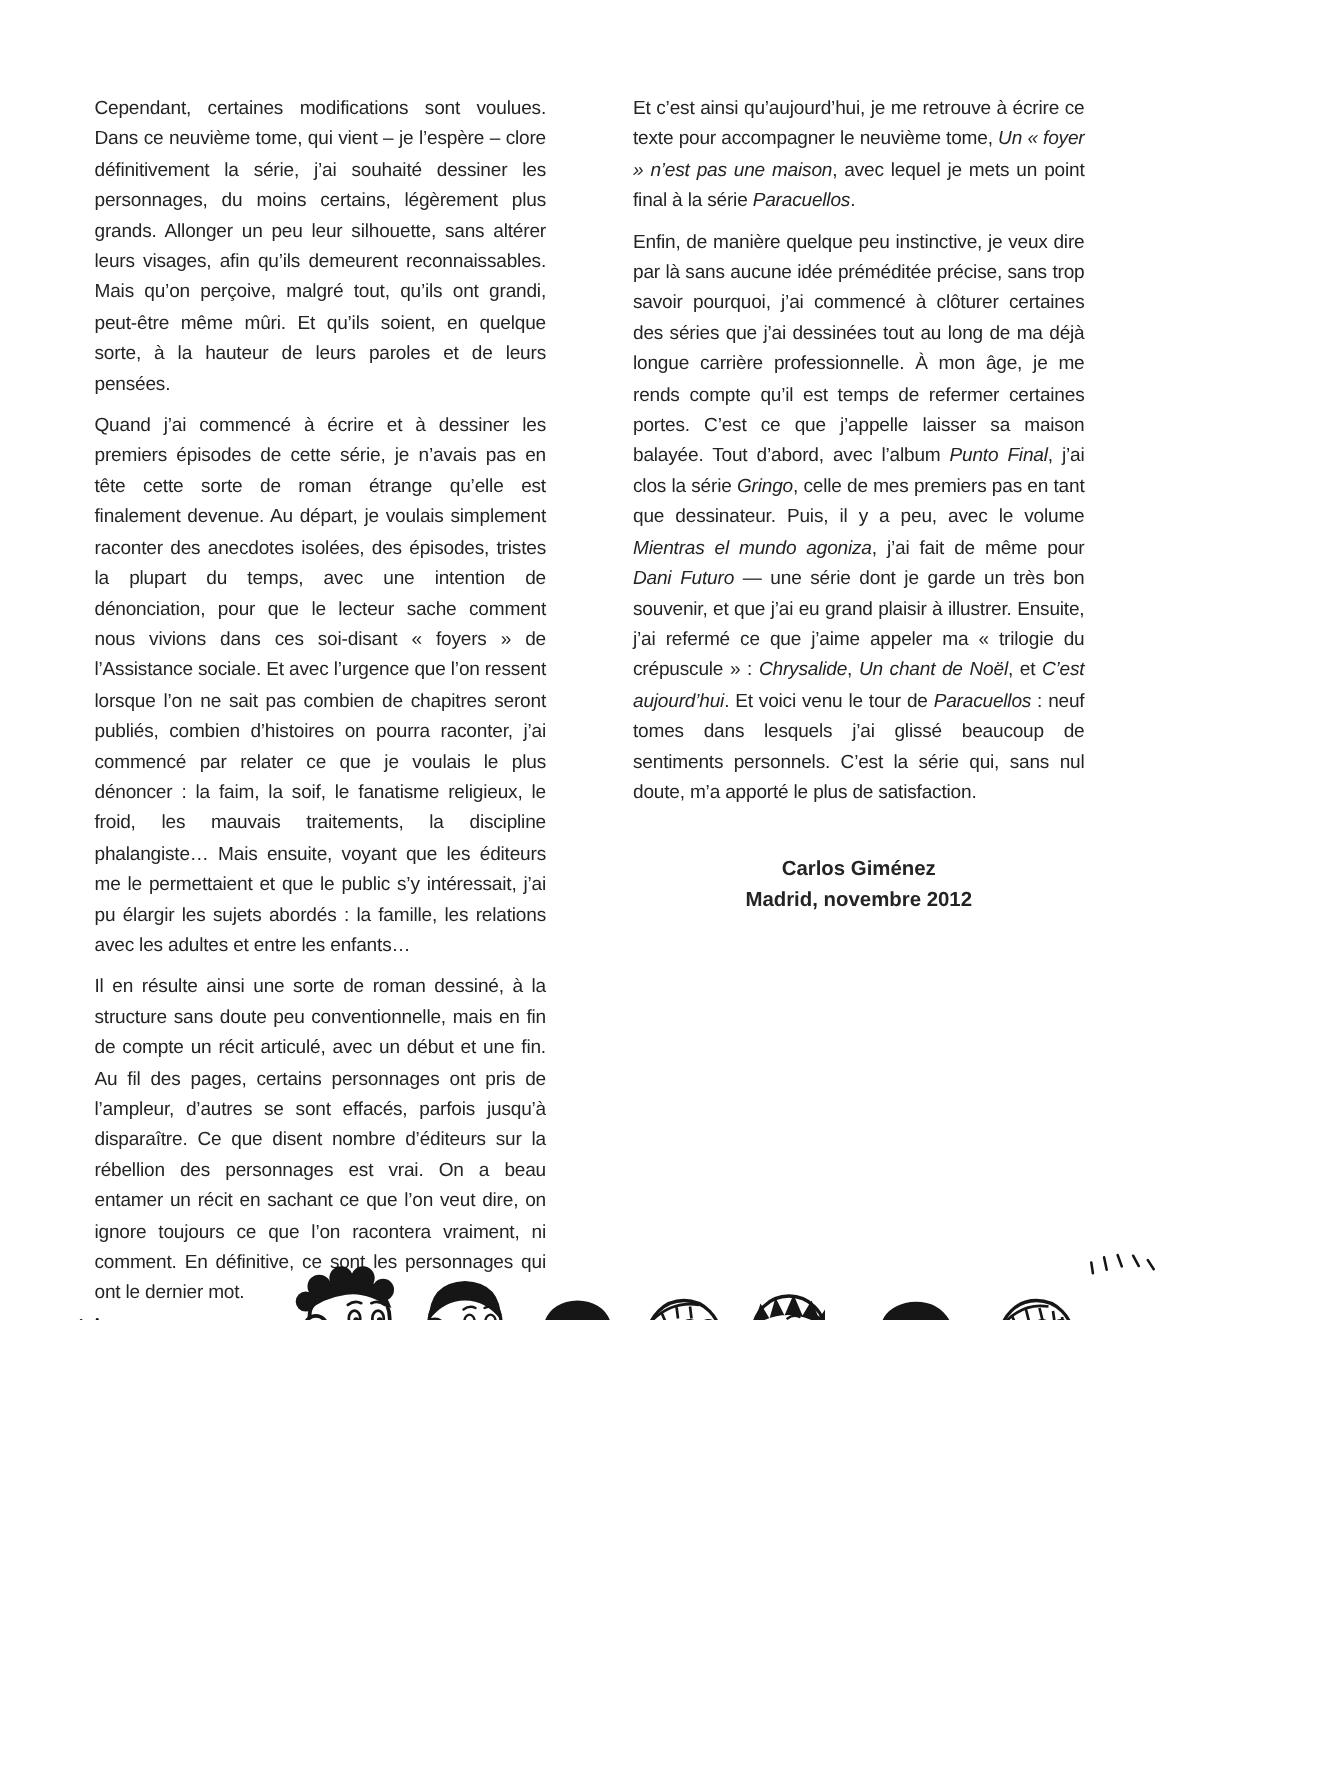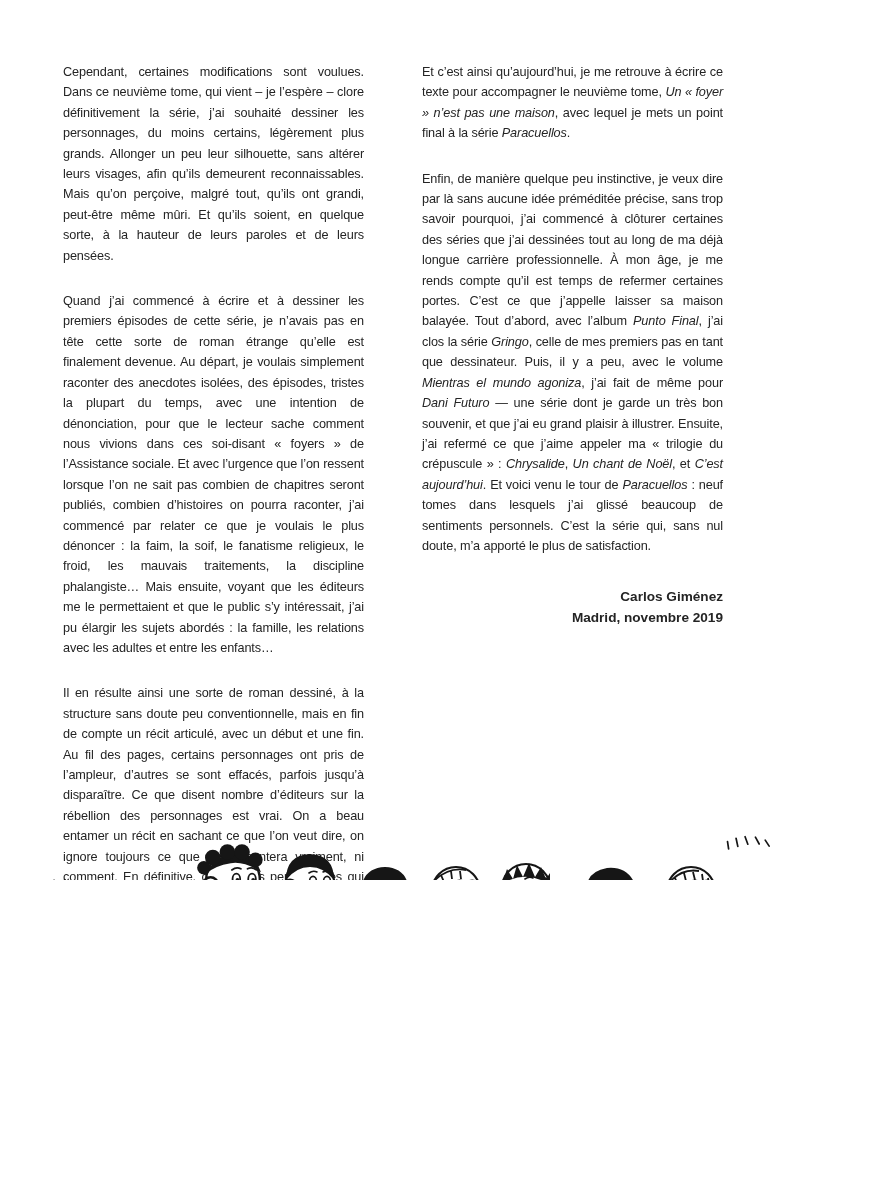--- a/index.html
+++ b/index.html
@@ -6,26 +6,26 @@
   .page{
     position:relative;width:891px;height:880px;background:#ffffff;overflow:hidden;
     font-family:"Liberation Sans",sans-serif;color:#242424;
   }
   .col{
     position:absolute;top:62px;width:301px;
     font-size:12.7px;line-height:20.4px;letter-spacing:-0.12px;
     text-align:justify;hyphens:auto;-webkit-hyphens:auto;
   }
   .col p{margin:0;}
-  .col p + p{margin-top:25px;}
+  .col p + p{margin-top:7px;}
   .col em{font-style:italic;}
   .col-left{left:63px;}
   .col-right{left:422px;}
   .signature{
-    margin-top:30px;text-align:right;font-weight:bold;
+    margin-top:30px;text-align:center;font-weight:bold;
     font-size:13.6px;line-height:21px;letter-spacing:0;
   }
   .illustration{position:absolute;left:0;top:818px;width:891px;height:370px;}
   .illustration svg{display:block;width:891px;height:370px;}
 </style>
 </head>
 <body>
 
 <div class="page">
 
@@ -35,21 +35,21 @@
       <p><span>Il en résulte ainsi une sorte de roman dessiné, à la structure sans doute peu conventionnelle, mais en fin de compte un récit articulé, avec un début et une fin. Au fil des pages, certains personnages ont pris de l’ampleur, d’autres se sont effacés, parfois jusqu’à disparaître. Ce que disent nombre d’éditeurs sur la rébellion des personnages est vrai. On a beau entamer un récit en sachant ce que l’on veut dire, on ignore toujours ce que l’on racontera vraiment, ni comment. En définitive, ce sont les personnages qui ont le dernier mot.</span></p>
     </div>
 
   <div class="col col-right" lang="fr">
     <div class="paras">
         <p><span>Et c’est ainsi qu’aujourd’hui, je me retrouve à écrire ce texte pour accompagner le neuvième tome, </span><em>Un « foyer » n’est pas une maison</em><span>, avec lequel je mets un point final à la série </span><em>Paracuellos</em><span>.</span></p>
         <p><span>Enfin, de manière quelque peu instinctive, je veux dire par là sans aucune idée préméditée précise, sans trop savoir pourquoi, j’ai commencé à clôturer certaines des séries que j’ai dessinées tout au long de ma déjà longue carrière professionnelle. À mon âge, je me rends compte qu’il est temps de refermer certaines portes. C’est ce que j’appelle laisser sa maison balayée. Tout d’abord, avec l’album </span><em>Punto Final</em><span>, j’ai clos la série </span><em>Gringo</em><span>, celle de mes premiers pas en tant que dessinateur. Puis, il y a peu, avec le volume </span><em>Mientras el mundo agoniza</em><span>, j’ai fait de même pour </span><em>Dani Futuro</em><span> — une série dont je garde un très bon souvenir, et que j’ai eu grand plaisir à illustrer. Ensuite, j’ai refermé ce que j’aime appeler ma « trilogie du crépuscule » : </span><em>Chrysalide</em><span>, </span><em>Un chant de Noël</em><span>, et </span><em>C’est aujourd’hui</em><span>. Et voici venu le tour de </span><em>Paracuellos</em><span> : neuf tomes dans lesquels j’ai glissé beaucoup de sentiments personnels. C’est la série qui, sans nul doute, m’a apporté le plus de satisfaction.</span></p>
       </div>
     <div class="signature">
       <div>Carlos Giménez</div>
-      <div>Madrid, novembre 2019</div>
+      <div>Madrid, novembre 2012</div>
     </div>
   </div>
 
   <div class="illustration">
     <svg viewBox="0 0 891 370" xmlns="http://www.w3.org/2000/svg">
       <defs>
         <g id="stand-body" stroke="#161616" stroke-width="2.2" stroke-linecap="round" stroke-linejoin="round">
           <path d="M-8,-10 L-8,2 M8,-10 L8,2" fill="none"></path>
           <path d="M-9,2 Q-28,7 -30,20 Q-34,56 -28,88 L28,88 Q34,56 30,20 Q28,7 9,2 Z" fill="#fff"></path>
           <path d="M-9,2 L-21,16 L-1,7 Z" fill="#fff"></path>

